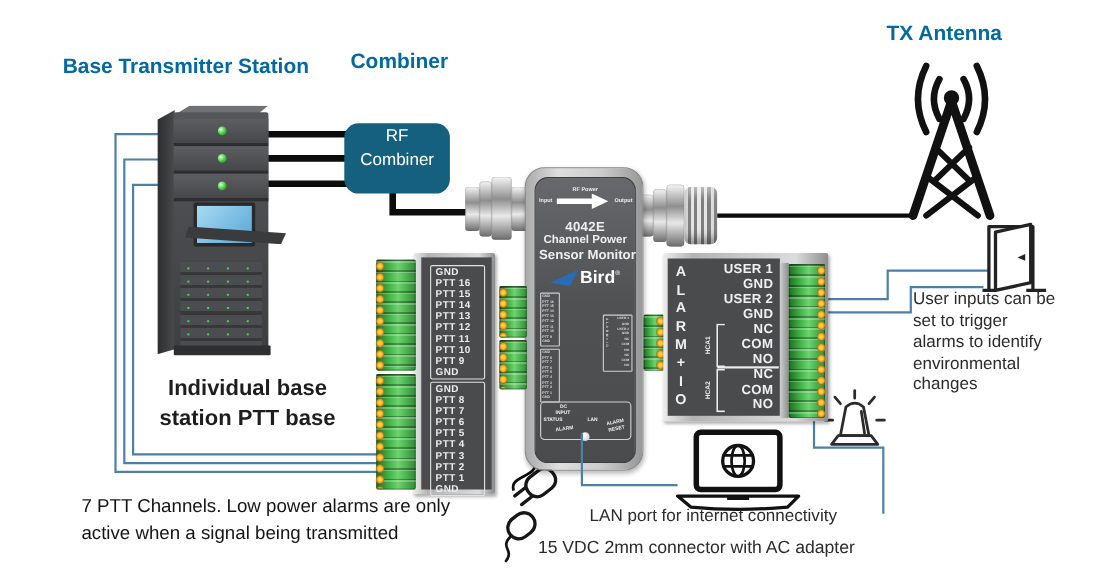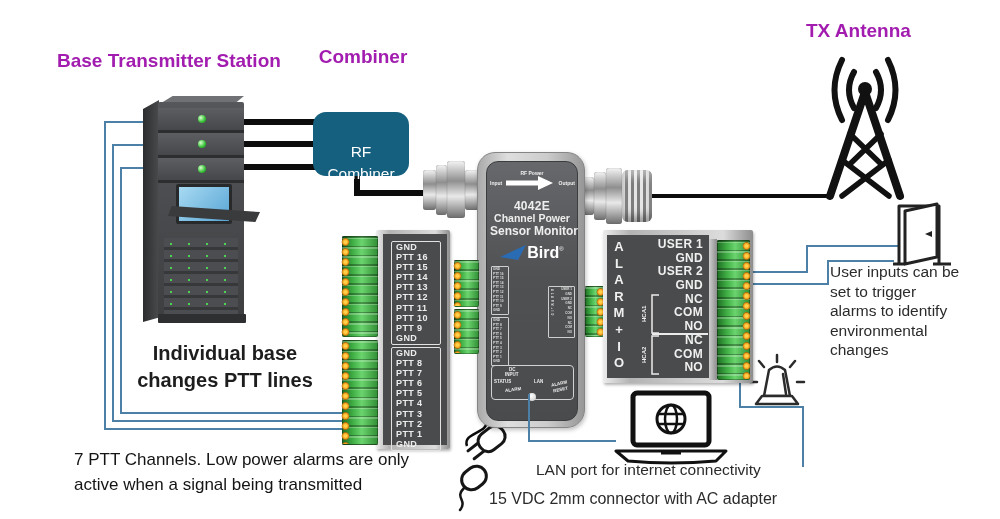--- a/index.html
+++ b/index.html
@@ -1,24 +1,24 @@
 <!DOCTYPE html>
 <html><head>
 <meta charset="utf-8">
 <style>
   html,body{margin:0;padding:0;background:#fff;}
   #canvas{position:relative;width:1000px;height:519px;background:#fff;overflow:hidden;
           font-family:"Liberation Sans",sans-serif;}
   .abs{position:absolute;}
-  .heading{font-size:19px;font-weight:600;color:#a21caf;z-index:3;}
+  .heading{font-size:19px;font-weight:600;color:#0369a1;z-index:3;}
   .note{font-size:15.5px;line-height:19.5px;color:#2b2b2b;z-index:3;}
   .z1{z-index:1}.z2{z-index:2}.z3{z-index:3}
   
   .combiner{background:#15607e;border-radius:13px;color:#fff;text-align:center;
-            font-size:15.5px;line-height:22px;padding-top:29px;box-sizing:border-box;}
+            font-size:15.5px;line-height:22px;padding-top:1px;box-sizing:border-box;}
   
   .rack-front{background:linear-gradient(180deg,#56575a,#3e3f41);border-radius:2px;}
   .rack-side{background:linear-gradient(90deg,#2c2d2f,#4a4b4d);
              clip-path:polygon(0 4%,100% 0,100% 98%,0 100%);}
   .rack-top{background:#707174;clip-path:polygon(14% 100%,30% 0,100% 0,88% 100%);}
   .rack-module{position:absolute;left:0;width:100%;height:22px;
                background:linear-gradient(180deg,#5d5e61,#46474a);border-bottom:3px solid #2d2e30;}
   .led{position:absolute;width:8px;height:8px;border-radius:50%;
        background:radial-gradient(circle at 35% 35%,#d9ffd0,#3ec43e 55%,#157a15);}
   .rack-screen{background:linear-gradient(135deg,#a8daf2,#58a5d5);border:3px solid #28292b;border-radius:2px;}
@@ -94,21 +94,21 @@
     <path stroke="#4d80a6" stroke-width="2" fill="none" d="M529,394 V441 H616"></path>
   </svg>
 
   <div class="abs heading" style="left:57px;top:50px">Base Transmitter Station</div>
   <div class="abs heading" style="left:298px;top:44px;width:130px;text-align:center;line-height:25px">
     <div>Combiner</div>
   </div>
   <div class="abs heading" style="left:806px;top:20px">TX Antenna</div>
   <div class="abs" style="left:112px;top:340px;width:226px;text-align:center;font-size:20px;line-height:27px;font-weight:600;color:#1d1d1d;z-index:3">
     <div>Individual base</div>
-    <div>changes PTT lines</div>
+    <div>station PTT base</div>
   </div>
   <div class="abs" style="left:74px;top:447px;font-size:17px;line-height:25px;color:#141414;z-index:3">
     <div>7 PTT Channels. Low power alarms are only</div>
     <div>active when a signal being transmitted</div>
   </div>
   <div class="abs note" style="left:830px;top:262px;width:132px">User inputs can be set to trigger alarms to identify environmental changes</div>
   <div class="abs note" style="left:536px;top:460px;white-space:nowrap">LAN port for internet connectivity</div>
   <div class="abs note" style="left:489px;top:489px;white-space:nowrap;font-size:16px">15 VDC 2mm connector with AC adapter</div>
 
   <div class="abs z2" style="left:128px;top:94px;width:140px;height:236px">

